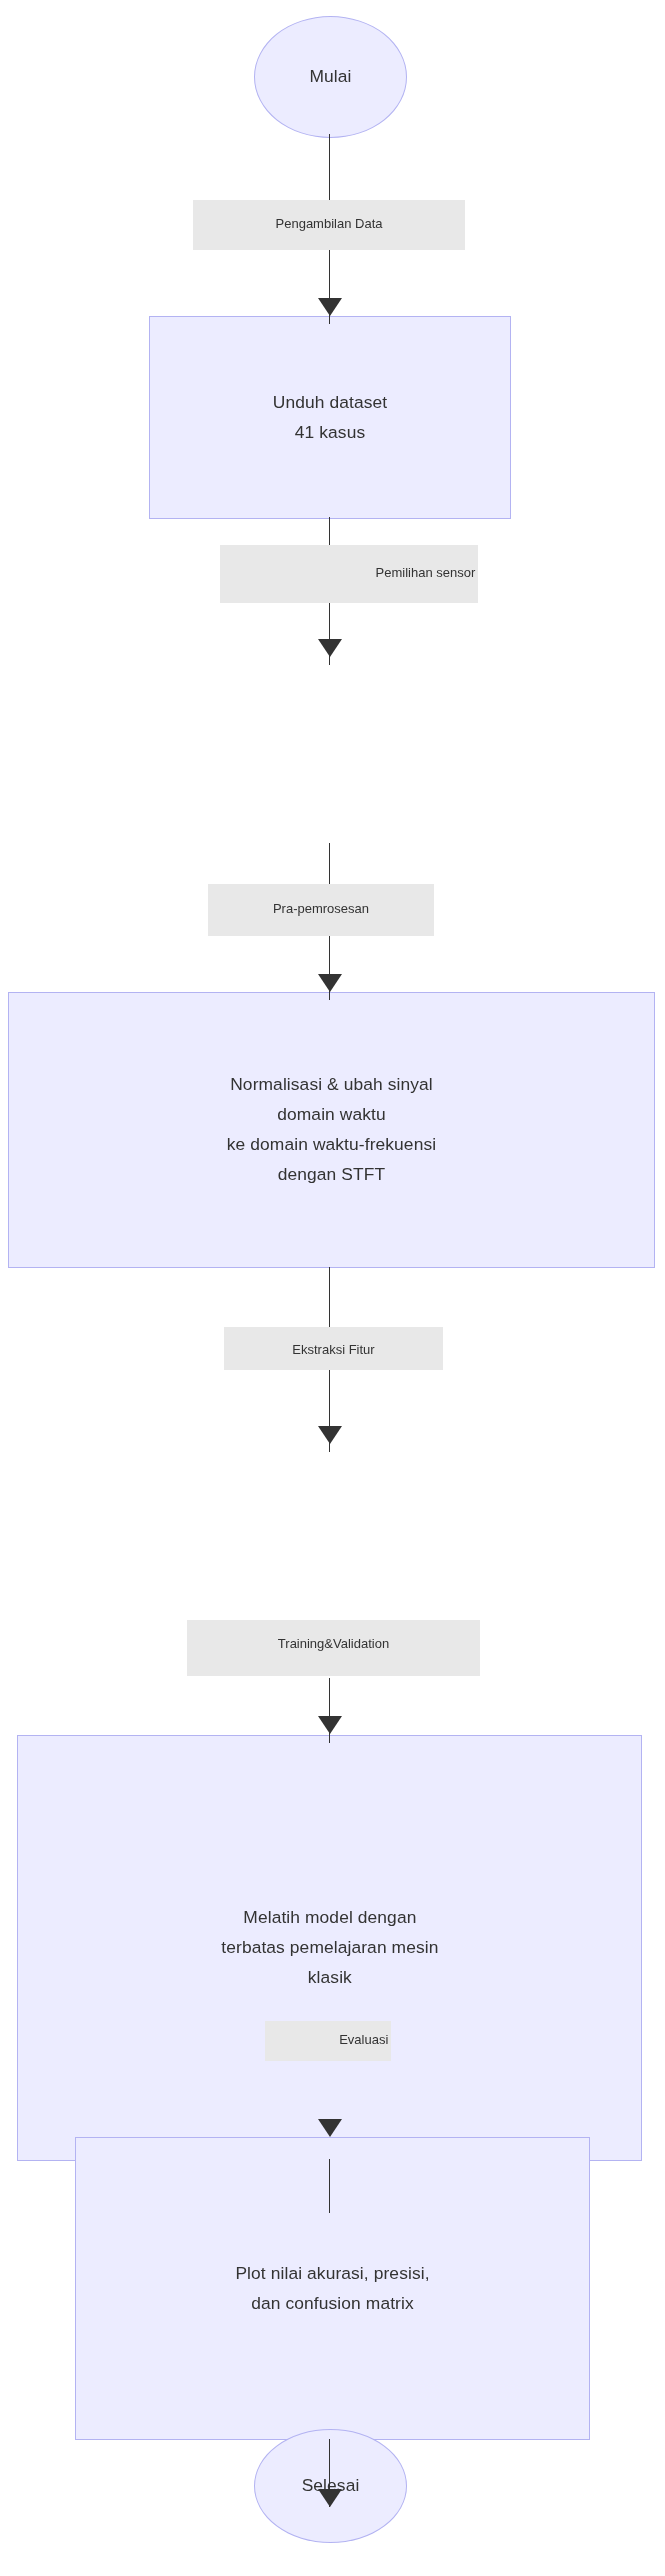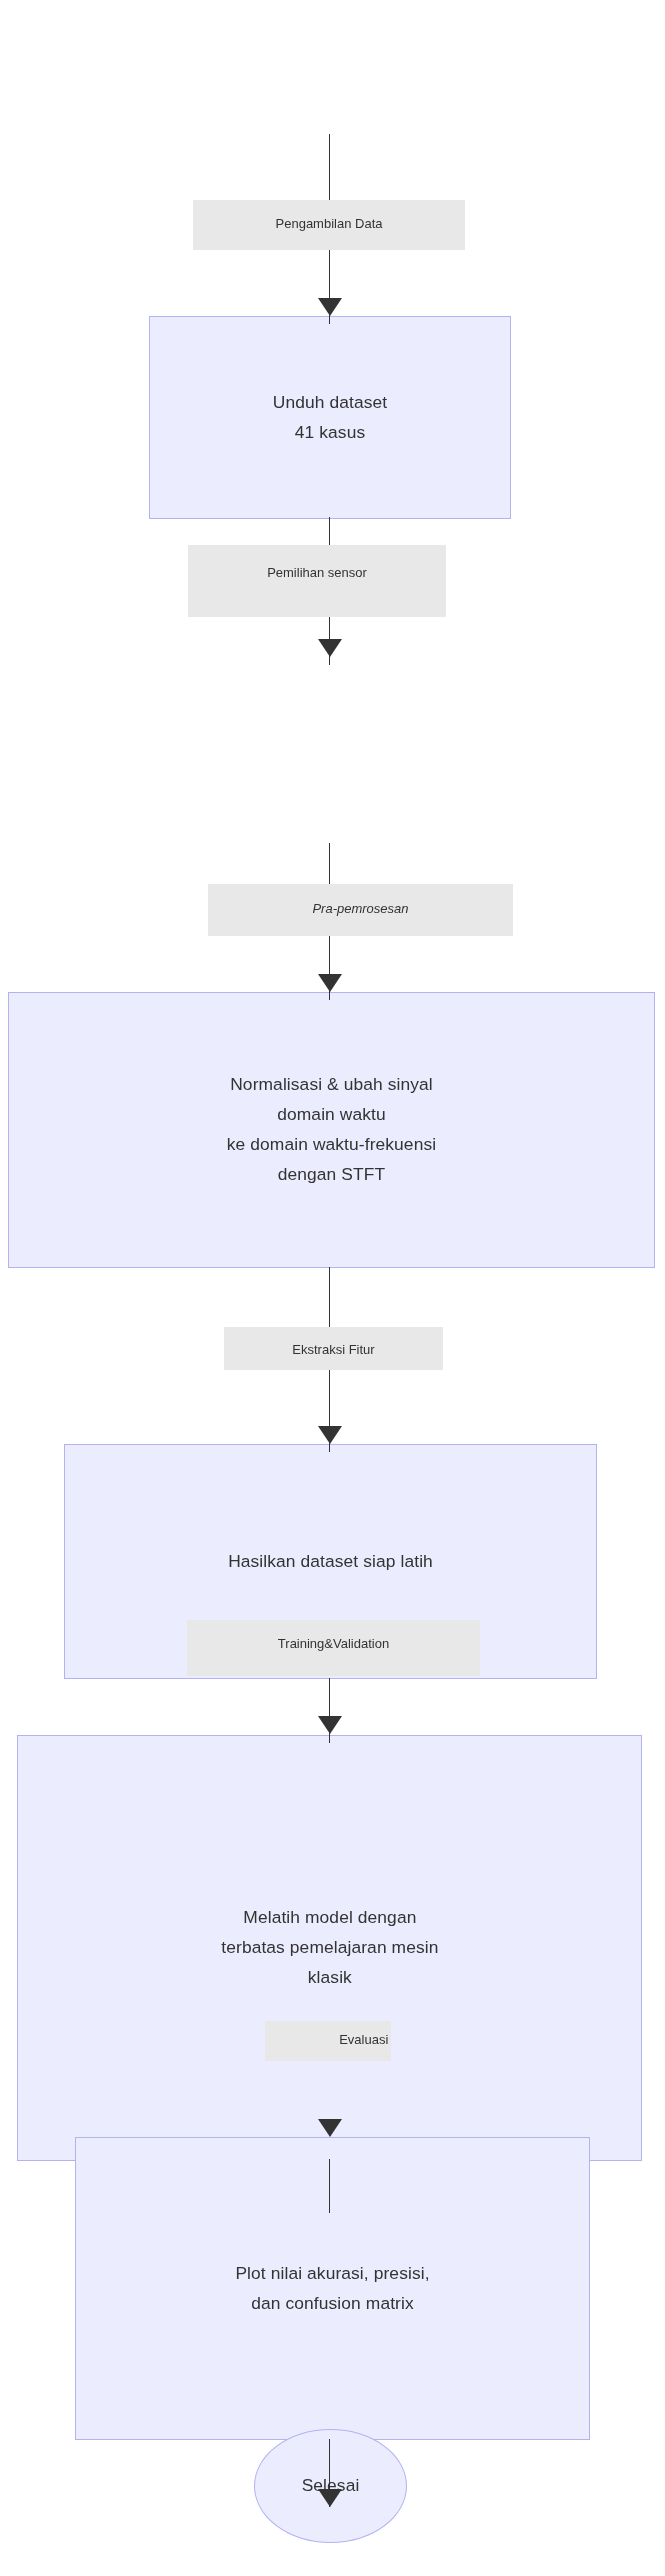--- a/index.html
+++ b/index.html
@@ -82,46 +82,46 @@
   <div class="edge-line" style="top:2439px; height:68px;"></div>
 
   <div class="arrow-head" style="top:298px;"></div>
   <div class="arrow-head" style="top:639px;"></div>
   <div class="arrow-head" style="top:974px;"></div>
   <div class="arrow-head" style="top:1426px;"></div>
   <div class="arrow-head" style="top:1716px;"></div>
   <div class="arrow-head" style="top:2119px;"></div>
   <div class="arrow-head" style="top:2489px;"></div>
 
+  <div class="node terminator" style="left:254px; top:16px; width:153px; height:122px;">Mulai</div>
 
   <div class="node process" style="left:149px; top:316px; width:362px; height:203px;">Unduh dataset
 41 kasus</div>
 
 
   <div class="node process" style="left:8px; top:992px; width:647px; height:276px;">Normalisasi &amp; ubah sinyal
 domain waktu
 ke domain waktu-frekuensi
 dengan STFT</div>
 
-  <div class="node process" style="left:64px; top:1444px; width:533px; height:235px;">Hasilkan dataset siap latih</div>
 
   <div class="node process" style="left:17.4px; top:1735px; width:625px; height:426px;">Melatih model dengan
 terbatas pemelajaran mesin
 klasik</div>
 
   <div class="node process" style="left:75px; top:2137px; width:515px; height:303px;">Plot nilai akurasi, presisi,
 dan confusion matrix</div>
 
   <div class="node terminator" style="left:254px; top:2429px; width:153px; height:114px;">Selesai</div>
 
   <div class="edge-label" style="left:193px; top:200px; width:272px; height:50px; line-height:42px;">Pengambilan Data</div>
 
-  <div class="edge-label" style="left:188px; top:545px; width:258px; height:72px; line-height:50px;">Pemilihan sensor</div>
+  <div class="edge-label" style="left:220px; top:545px; width:258px; height:58px; line-height:50px;text-align:right;">Pemilihan sensor</div>
 
-  <div class="edge-label" style="left:208px; top:884px; width:305px; height:52px; line-height:44px;font-style:italic;">Pra-pemrosesan</div>
+  <div class="edge-label" style="left:208px; top:884px; width:226px; height:52px; line-height:44px;">Pra-pemrosesan</div>
 
   <div class="edge-label" style="left:224px; top:1327px; width:219px; height:43px; line-height:39px;">Ekstraksi Fitur</div>
 
   <div class="edge-label" style="left:187px; top:1620px; width:293px; height:56px; line-height:42px;">Training&amp;Validation</div>
 
   <div class="edge-label" style="left:265px; top:2021px; width:126px; height:40px; line-height:32px;text-align:right;">Evaluasi</div>
 
 </div>
 
 

